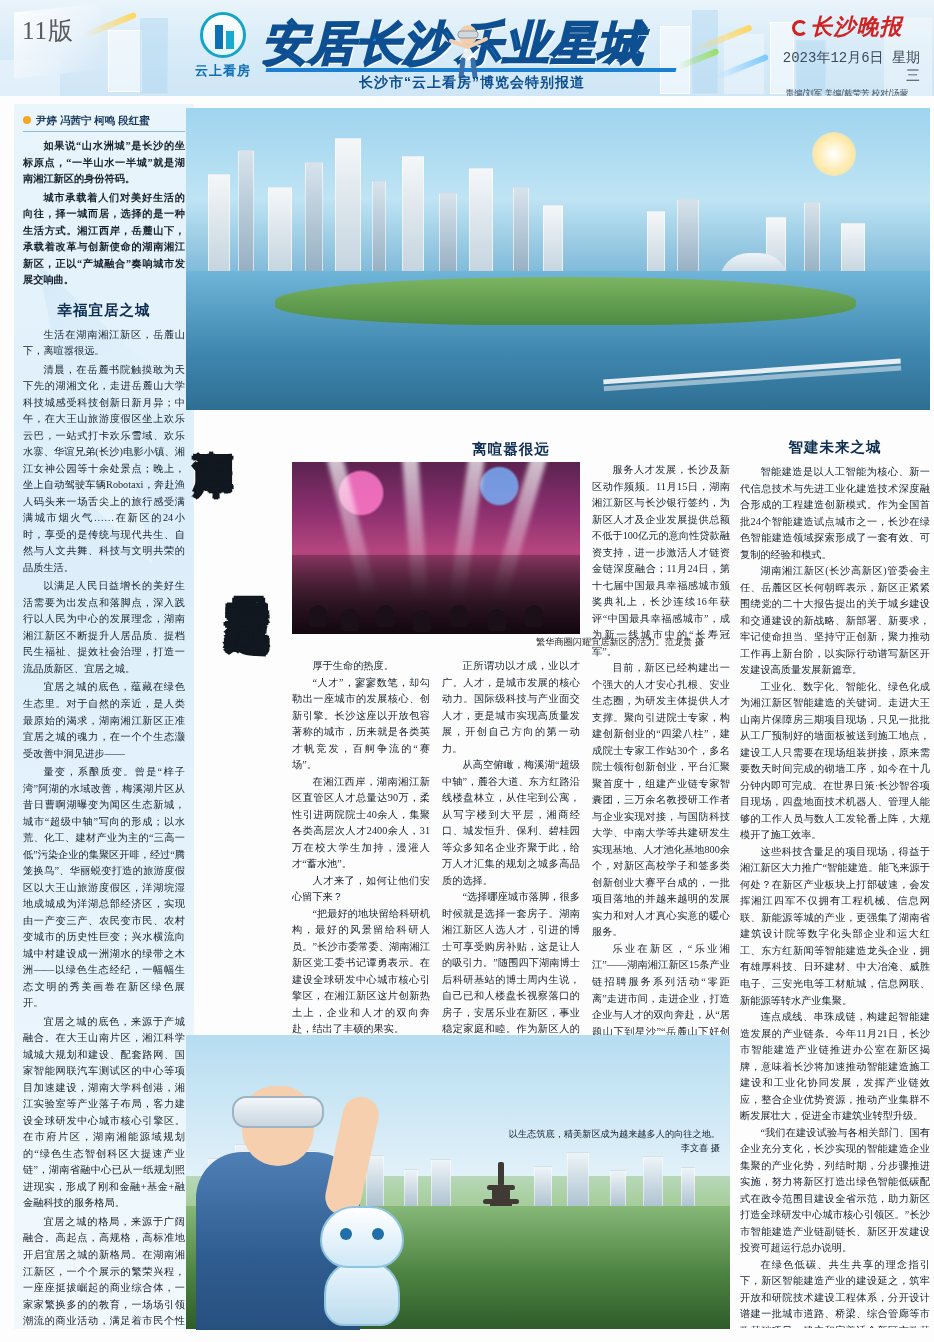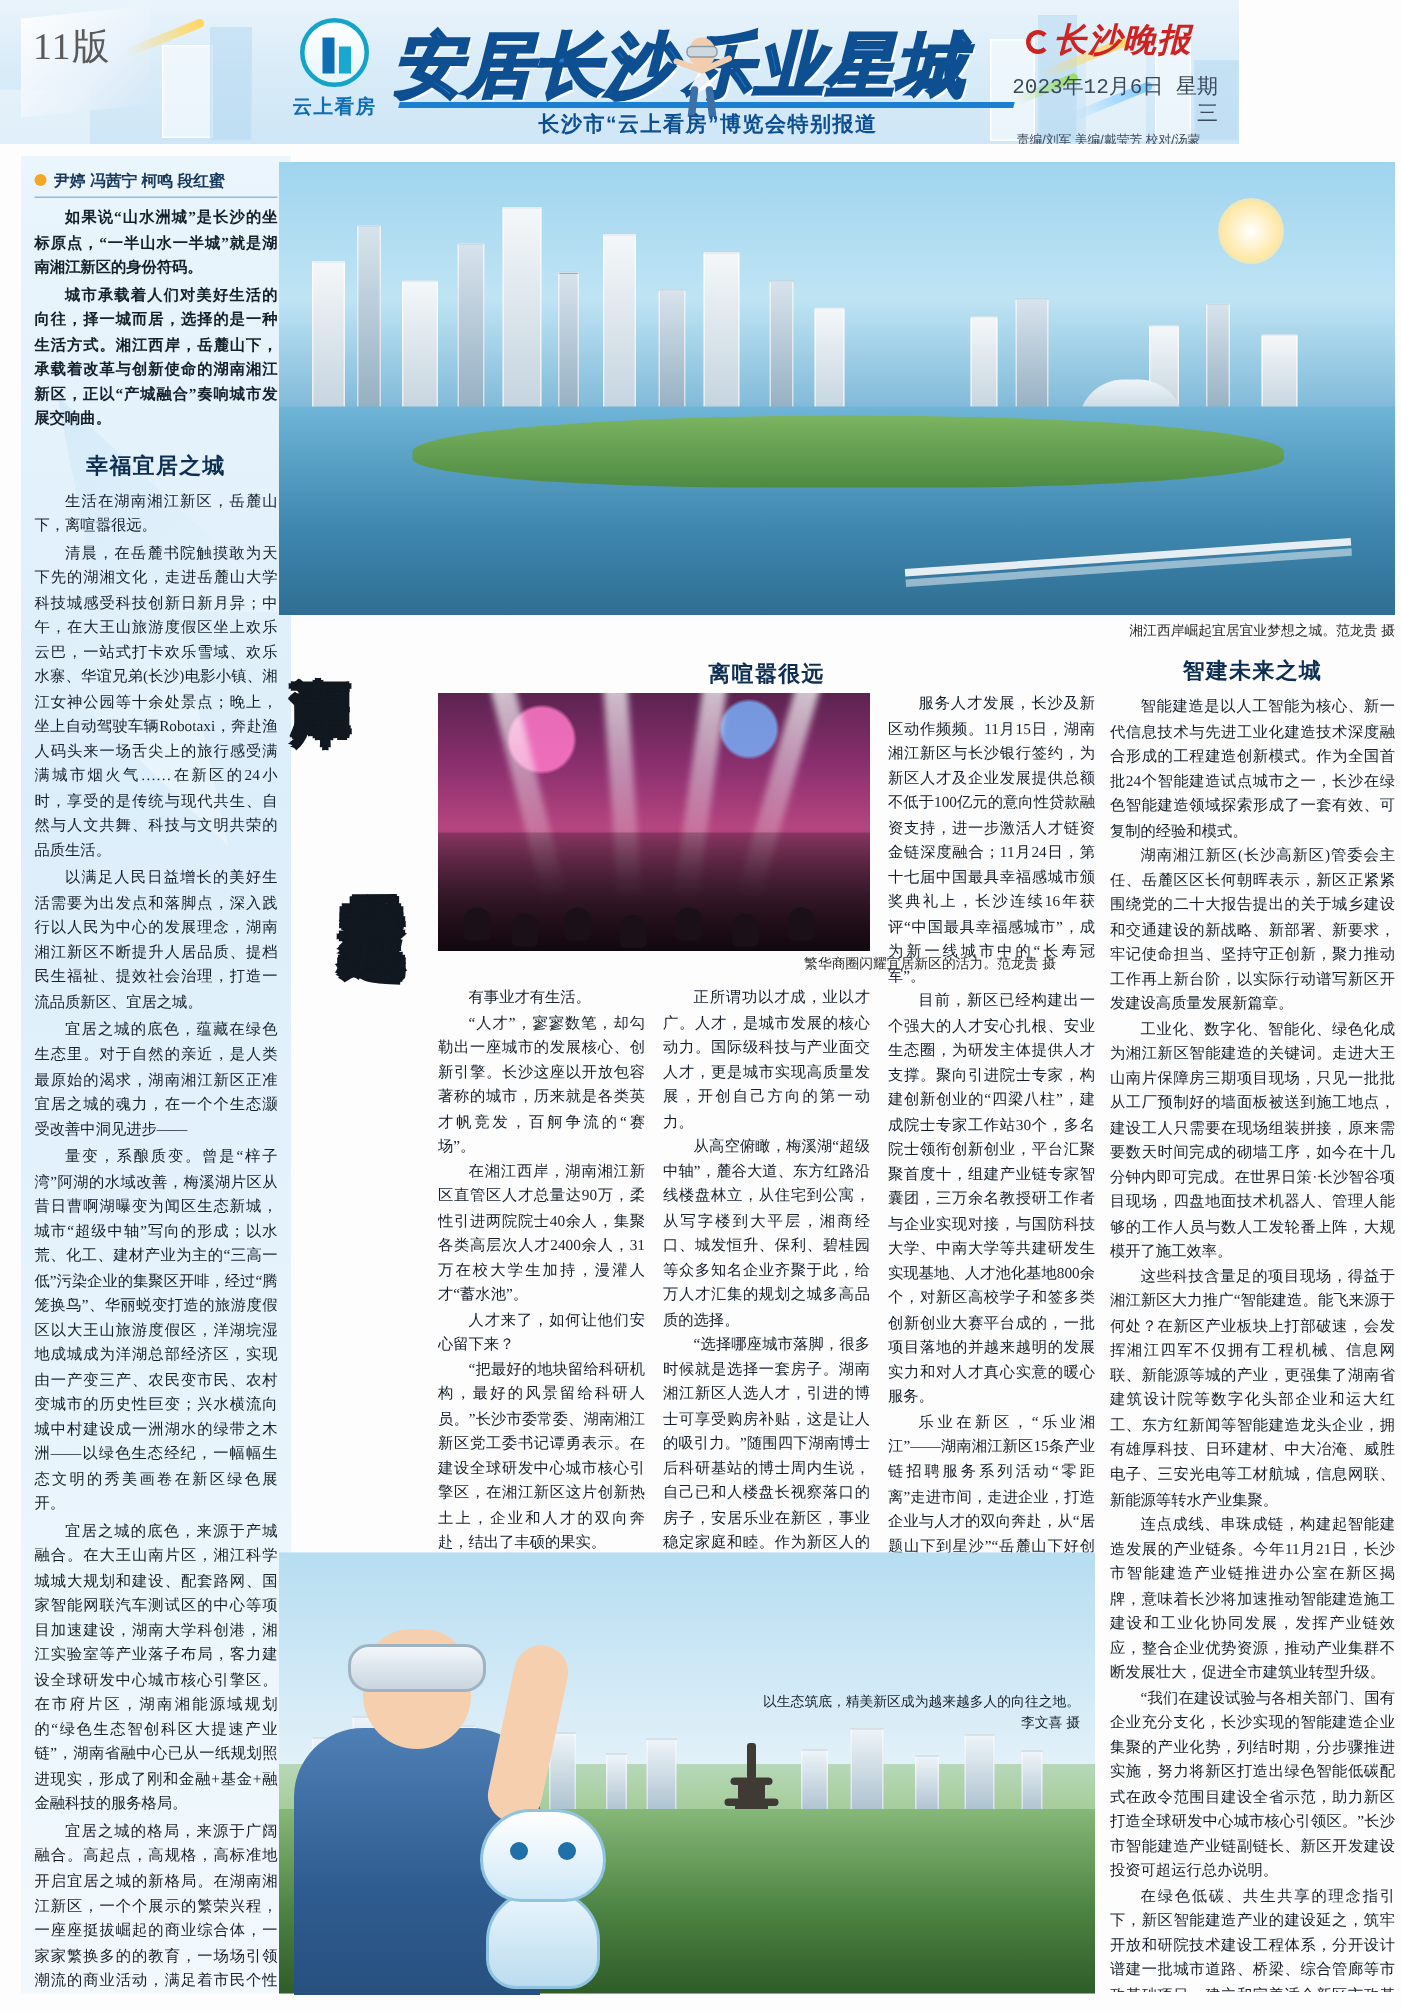--- a/index.html
+++ b/index.html
@@ -12,21 +12,21 @@
   .page {
     position: relative;
     width: 934px; height: 1342px;
     background: #fdfdfd;
     overflow: hidden;
   }
 
   
   .masthead {
     position: absolute; left: 0; top: 0;
-    width: 826px; height: 96px;
+    width: 934px; height: 96px;
     background: linear-gradient(180deg,#eaf4fb 0%, #d9ecf8 45%, #cfe6f6 100%);
     overflow: hidden;
   }
   .sky-shapes { position:absolute; inset:0; }
   .sky-shapes i {
     position:absolute; display:block;
     background: rgba(255,255,255,0.55);
     border: 1px solid rgba(255,255,255,0.85);
   }
   .sky-shapes i.b { background: rgba(173,213,240,0.45); border-color: rgba(200,228,246,0.9);}
@@ -405,21 +405,20 @@
     <div class="bld" style="left:62%;width:18px;height:22%;"></div>
     <div class="bld dk" style="left:66%;width:22px;height:26%;"></div>
     <div class="bld" style="left:78%;width:20px;height:20%;"></div>
     <div class="bld dk" style="left:83%;width:16px;height:25%;"></div>
     <div class="bld" style="left:88%;width:24px;height:18%;"></div>
     <div class="dome"></div>
     <div class="water"></div>
     <div class="greenbelt"></div>
     <div class="bridge"></div>
   </div>
-  <div class="cap cap-hero">湘江西岸崛起宜居宜业梦想之城。范龙贵 摄</div>
 
   <div class="headline-wrap">
     <div class="vhead">湘江西岸</div>
   </div>
   <div class="headline-wrap" style="left:224px;top:560px;height:540px;">
     <div class="vhead line2">宜居宜业梦想之城</div>
   </div>
 
   <div class="col-mid-head">离喧嚣很远</div>
 
@@ -433,21 +432,21 @@
     <div class="head" style="left:17%;bottom:2%;"></div>
     <div class="head" style="left:29%;"></div>
     <div class="head" style="left:42%;bottom:1%;"></div>
     <div class="head" style="left:55%;"></div>
     <div class="head" style="left:68%;bottom:2%;"></div>
     <div class="head" style="left:81%;"></div>
   </div>
   <div class="cap cap-concert">繁华商圈闪耀宜居新区的活力。范龙贵 摄</div>
 
   <div class="col-mid-a col-txt">
-    <p>有事业才有生活。</p>
+    <p>厚于生命的热度。</p>
     <p>“人才”，寥寥数笔，却勾勒出一座城市的发展核心、创新引擎。长沙这座以开放包容著称的城市，历来就是各类英才帆竞发，百舸争流的“赛场”。</p>
     <p>在湘江西岸，湖南湘江新区直管区人才总量达90万，柔性引进两院院士40余人，集聚各类高层次人才2400余人，31万在校大学生加持，漫灌人才“蓄水池”。</p>
     <p>人才来了，如何让他们安心留下来？</p>
     <p>“把最好的地块留给科研机构，最好的风景留给科研人员。”长沙市委常委、湖南湘江新区党工委书记谭勇表示。在建设全球研发中心城市核心引擎区，在湘江新区这片创新热土上，企业和人才的双向奔赴，结出了丰硕的果实。</p>
     <p>择一城安居，择一事立业，择一业，再择一城，这是人才与城市的双向选择。在新区，人才打造的创新创业乐园，研发创造的真实、集聚区。</p>
   </div>
 
   <div class="col-mid-b col-txt">
     <p>正所谓功以才成，业以才广。人才，是城市发展的核心动力。国际级科技与产业面交人才，更是城市实现高质量发展，开创自己方向的第一动力。</p>
     <p>从高空俯瞰，梅溪湖“超级中轴”，麓谷大道、东方红路沿线楼盘林立，从住宅到公寓，从写字楼到大平层，湘商经口、城发恒升、保利、碧桂园等众多知名企业齐聚于此，给万人才汇集的规划之城多高品质的选择。</p>

